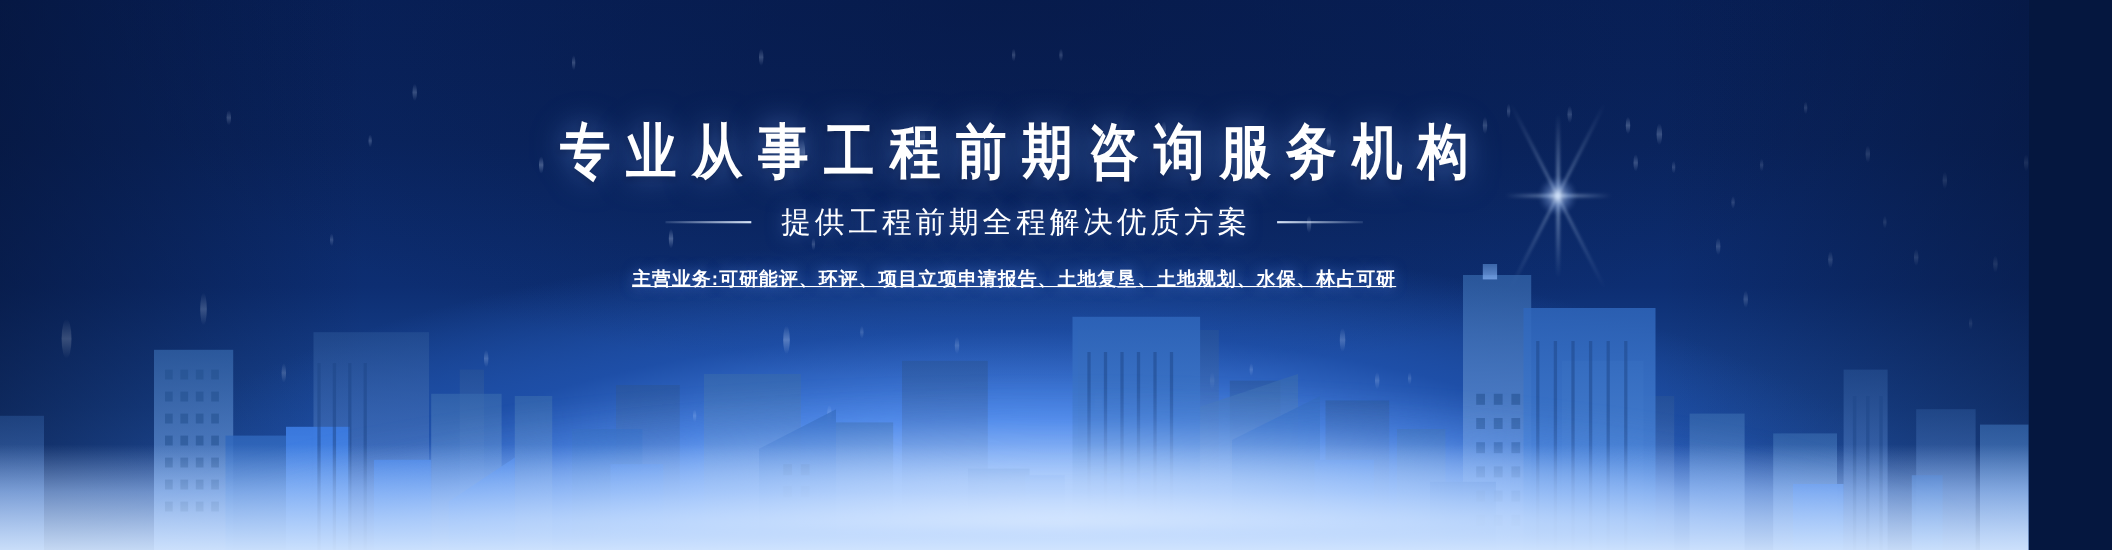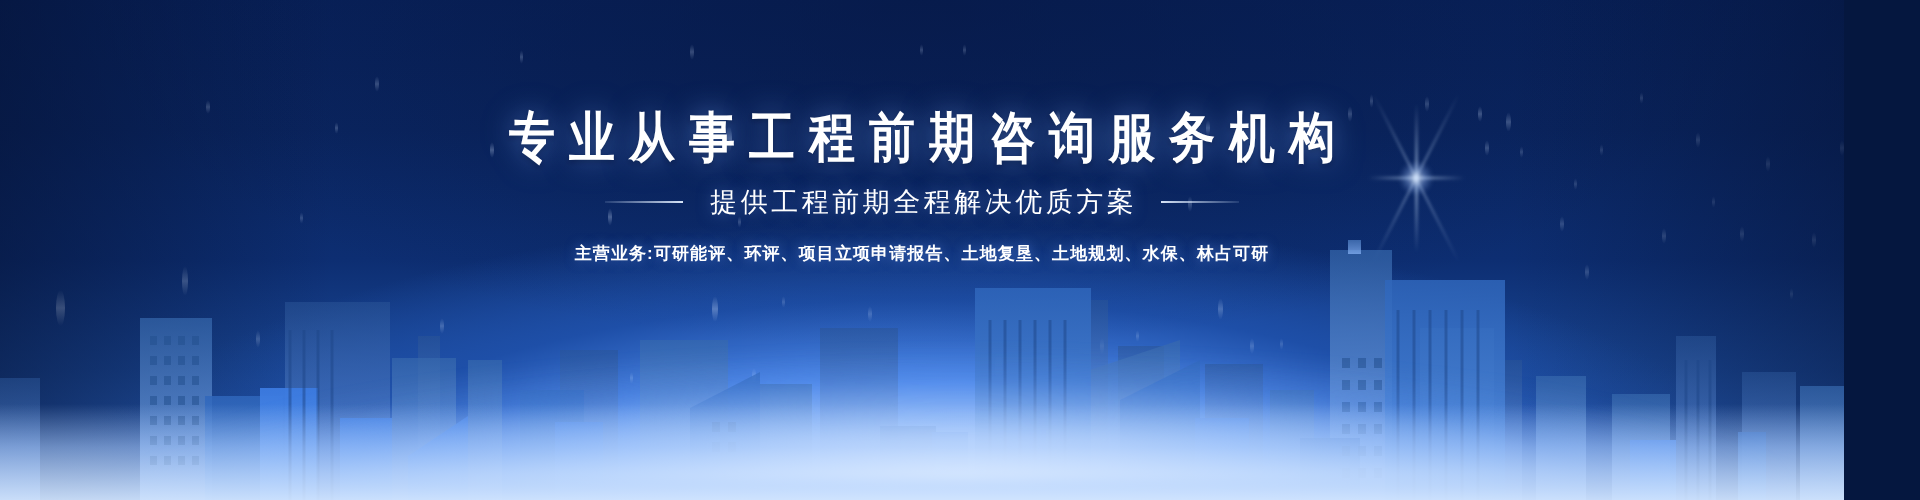--- a/index.html
+++ b/index.html
@@ -125,20 +125,21 @@
   }
 
   .services {
     margin-top:22px;
     font-size:17px;
     font-weight:bold;
     color:#ffffff;
     letter-spacing:1.1px;
     white-space:nowrap;
     text-shadow:0 0 12px rgba(110,160,255,0.5);
+    text-decoration:underline;
   }
 </style>
 </head>
 <body>
 
 <div id="banner">
 
   <div class="sky-vignette"></div>
 
   <div class="particles">

